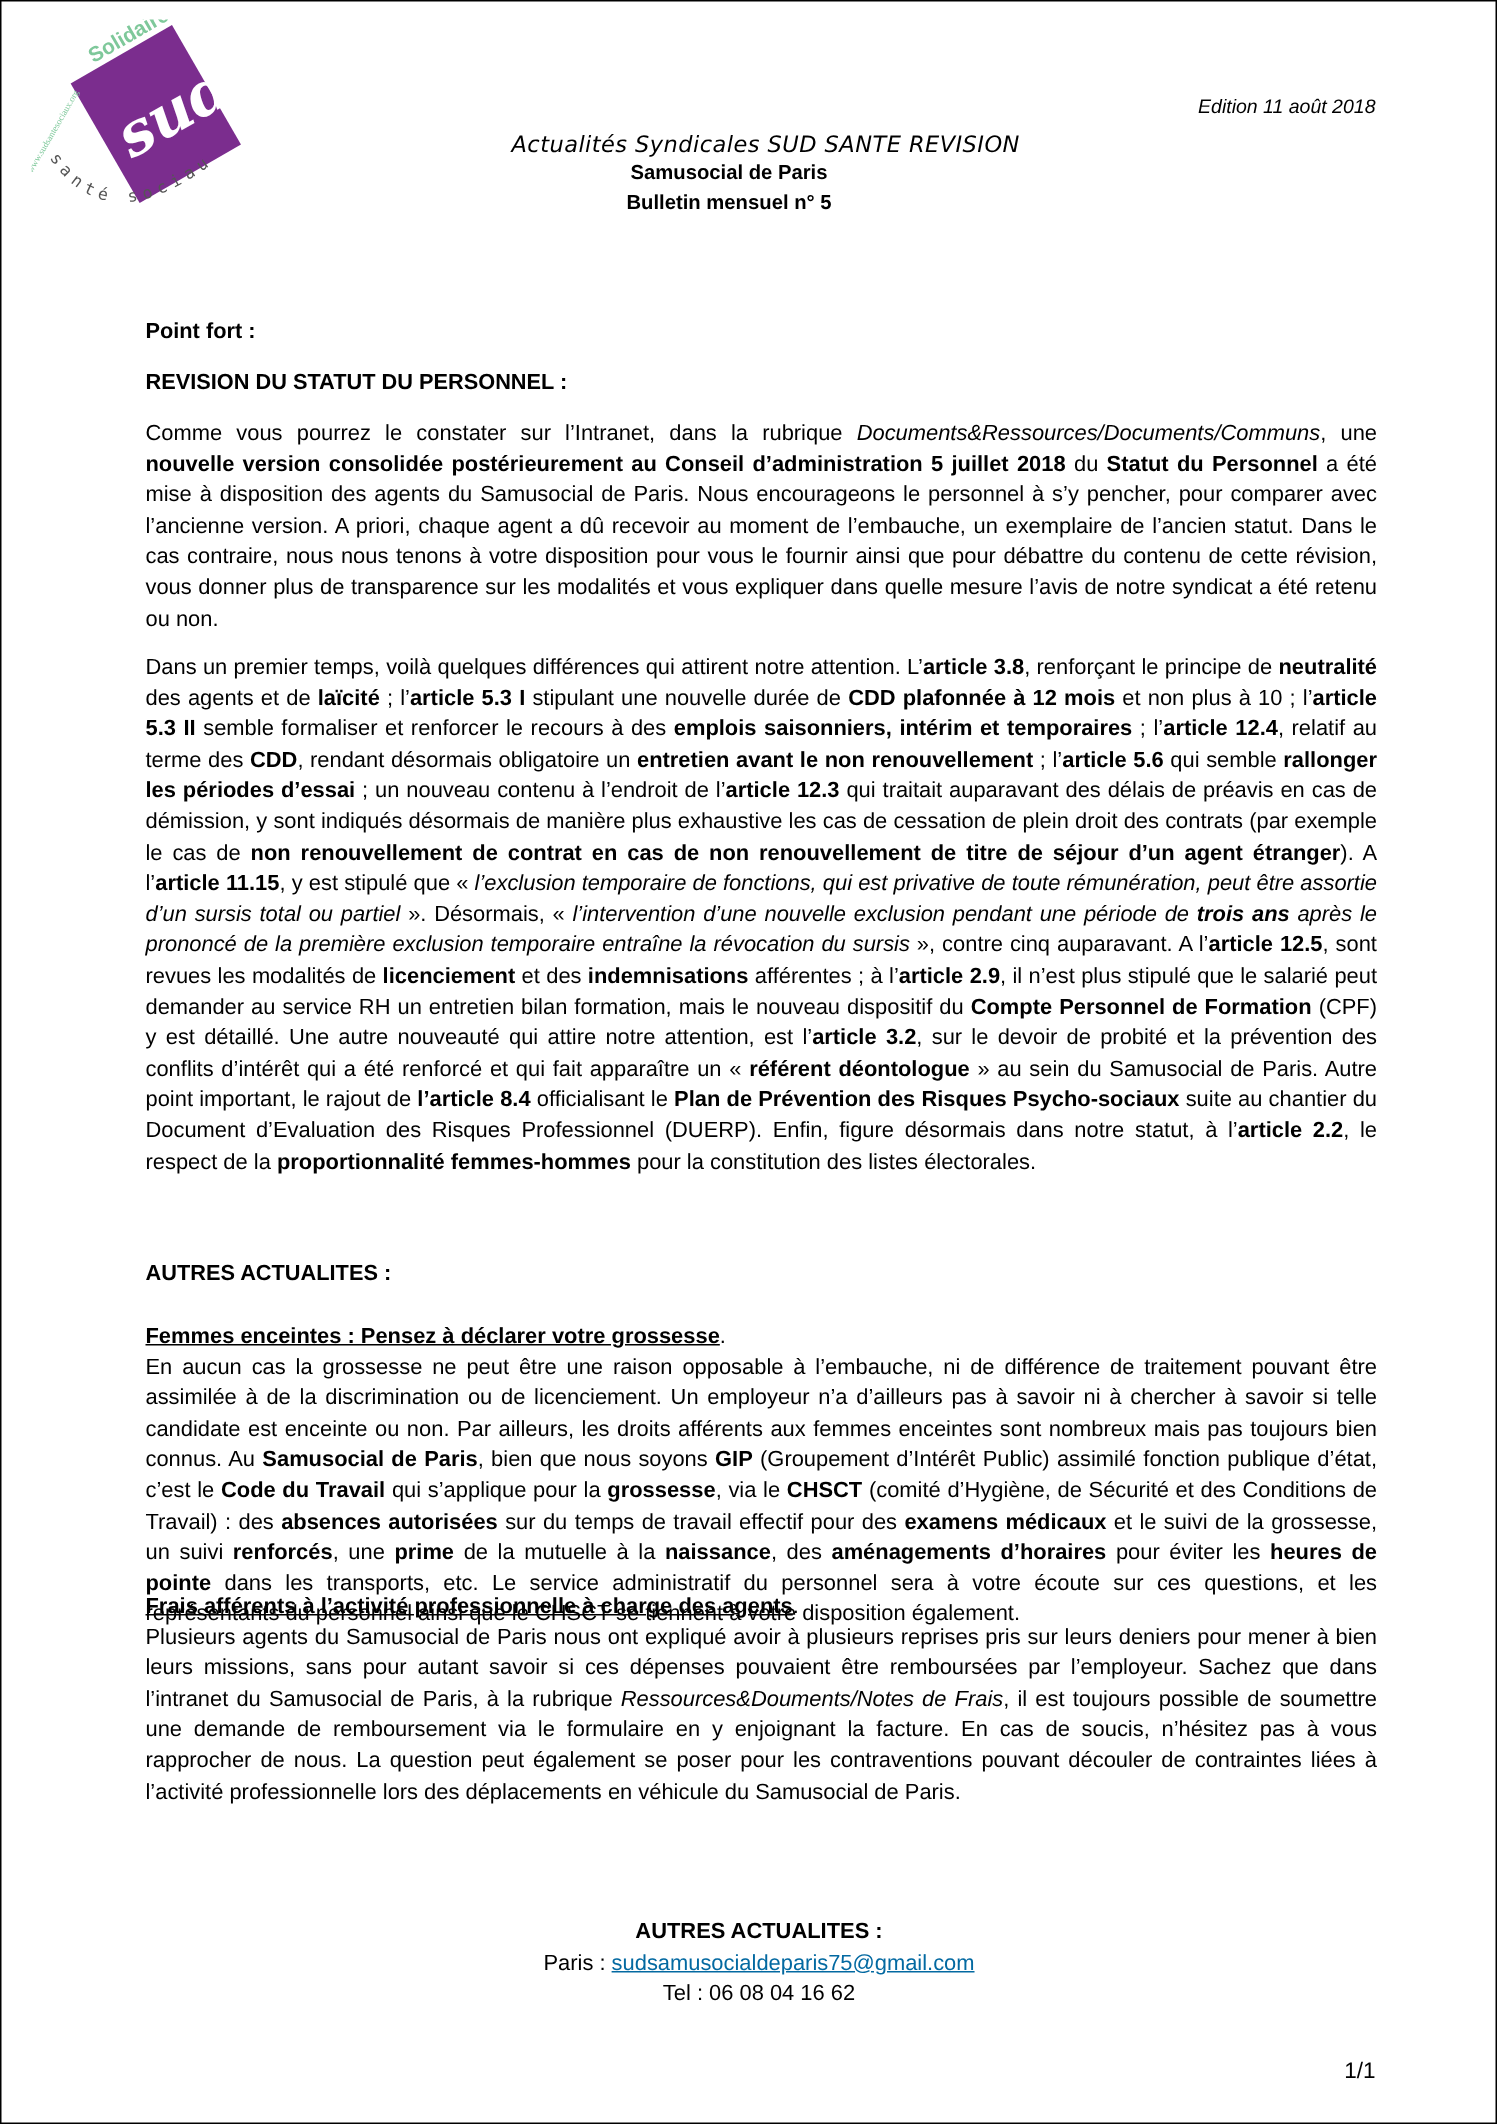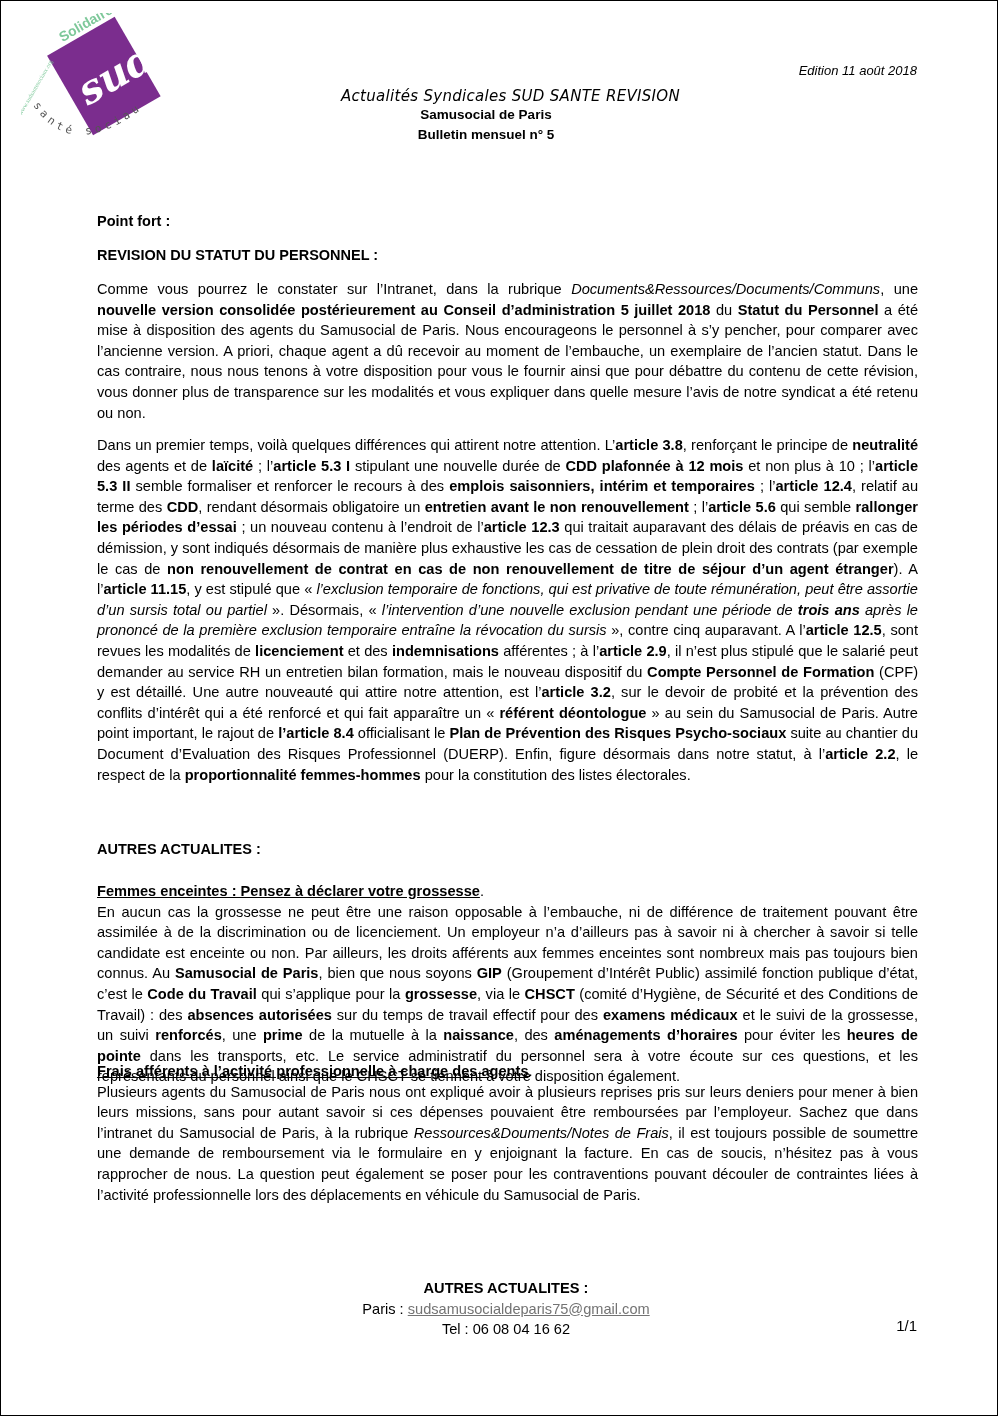--- a/index.html
+++ b/index.html
@@ -7,22 +7,22 @@
   .page { position: absolute; left: 0; top: 0; width: 996px; height: 1414px; border: 1px solid #000; background: #fff; }
   .logo { position: absolute; left: 20px; top: 12px; width: 140px; height: 150px; }
   .edition { position: absolute; right: 80px; top: 62px; font-style: italic; font-size: 13px; }
   .header-title { position: absolute; left: 340px; top: 86px; font-size: 15px; font-style: italic; font-family: "DejaVu Sans", sans-serif; letter-spacing: 0.3px; }
   .header-sub { position: absolute; left: 380px; width: 210px; text-align: center; font-weight: bold; font-size: 13.5px; }
   .content { position: absolute; left: 96px; width: 821px; font-size: 14.6px; line-height: 20.6px; text-align: justify; margin-top: 32px; }
   .content p { margin: 0; }
   .heading { font-weight: bold; font-size: 14.5px; }
   .subhead { font-weight: bold; text-decoration: underline; }
   .footer { position: absolute; left: 300px; width: 410px; text-align: center; font-size: 14.6px; line-height: 20.6px; }
-  .footer a { color: #737373; text-decoration: underline; }
-  .pagenum { position: absolute; right: 80px; top: 1316px; font-size: 15px; text-align: right; }
+  .footer a { color: #0369a1; text-decoration: underline; }
+  .pagenum { position: absolute; right: 80px; top: 1371px; font-size: 15px; text-align: right; }
 </style>
 </head>
 <body>
 
 <div class="page">
 
   <svg class="logo" viewBox="0 0 140 150">
     <g transform="rotate(-30 80 60)">
       <rect x="42" y="18" width="78" height="92" fill="#7b2d8e"></rect>
       <text x="52" y="82" font-family="DejaVu Serif, serif" font-style="italic" font-weight="bold" font-size="40" fill="#ffffff">sud</text>

